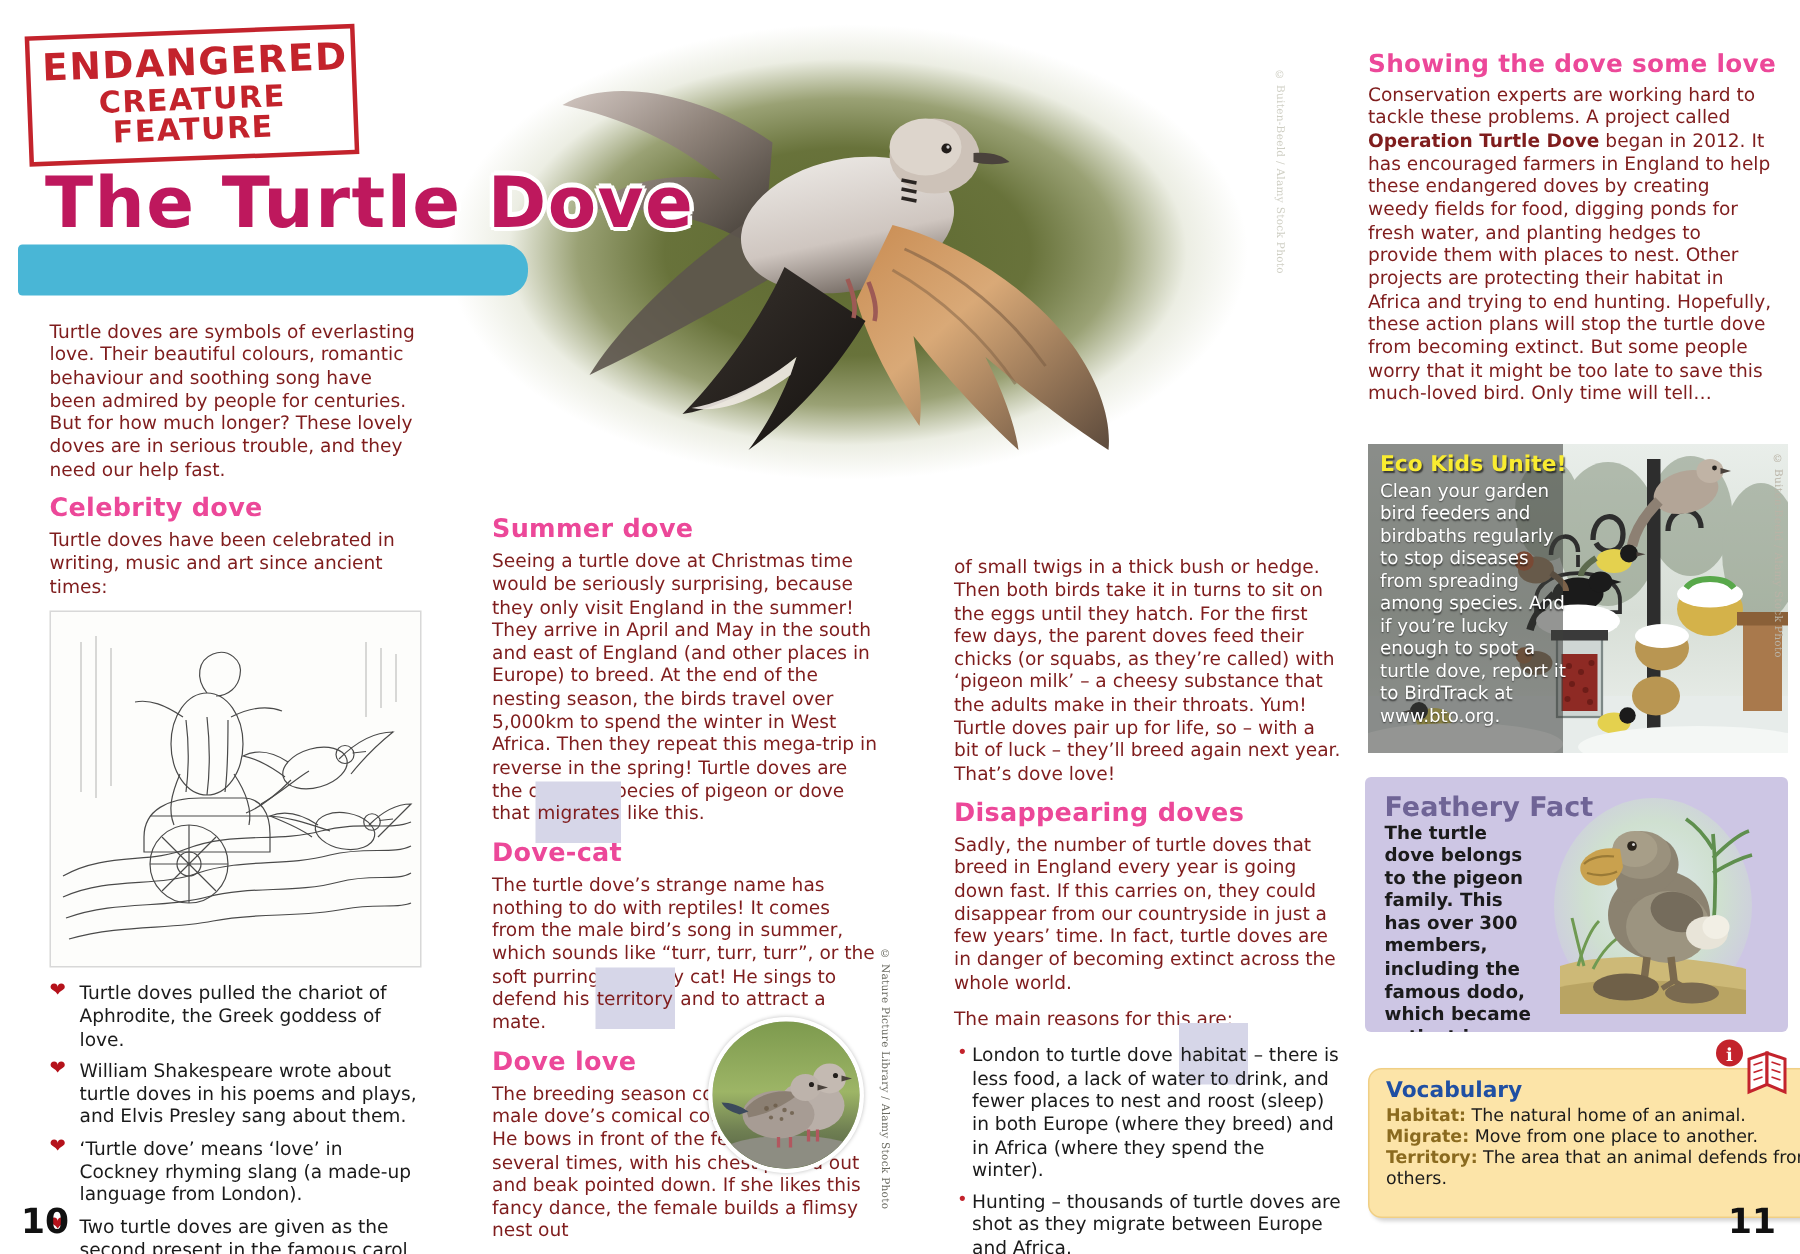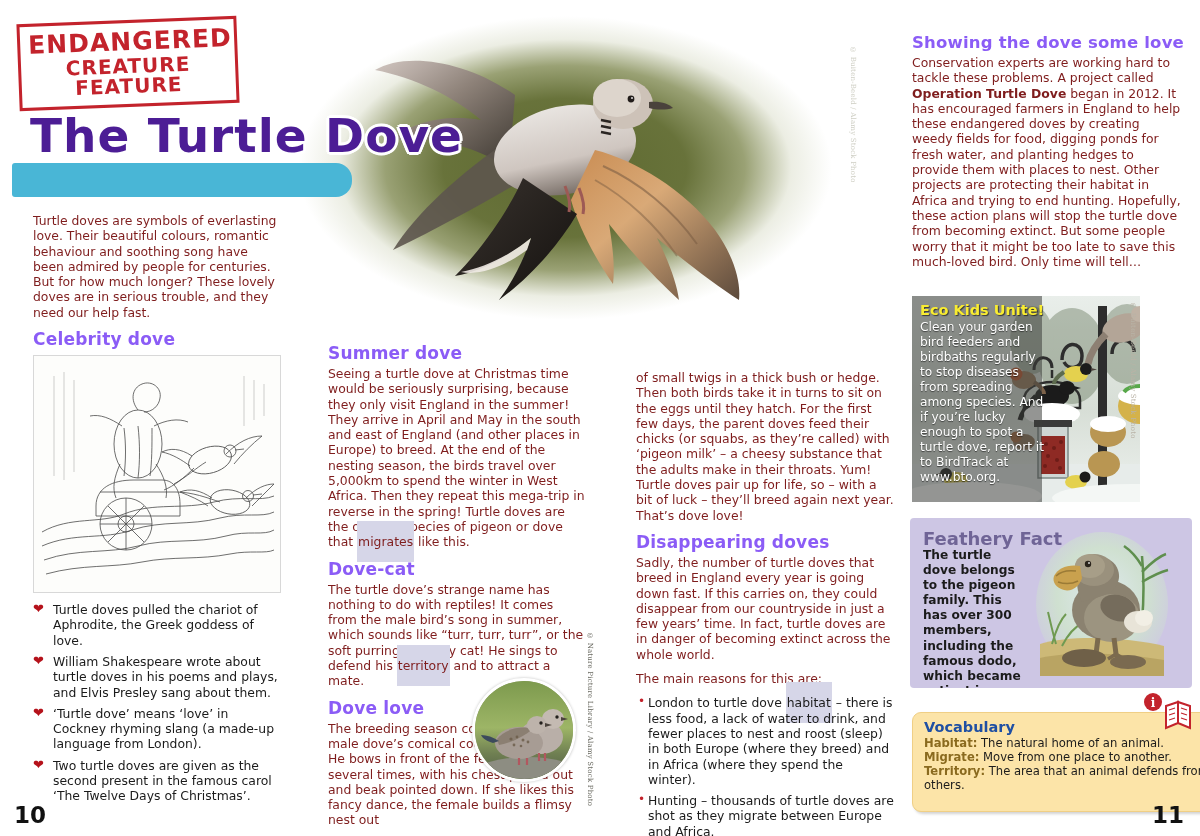--- a/index.html
+++ b/index.html
@@ -29,21 +29,21 @@
     line-height: 1.0;
     text-transform: uppercase;
   }
   .stamp-l1 { font-size: 25px; }
   .stamp-l2 { font-size: 20px; margin-top: 2px; }
 
   
   .main-title {
     position: absolute; left: 30px; top: 108px;
     font-size: 47px; font-weight: bold;
-    color: #4c1d95;
+    color: #be185d;
     letter-spacing: 1px;
     font-family: "DejaVu Sans", sans-serif;
     text-shadow:
       -2px -2px 0 #fff, 2px -2px 0 #fff, -2px 2px 0 #fff, 2px 2px 0 #fff,
       -3px 0 0 #fff, 3px 0 0 #fff, 0 -3px 0 #fff, 0 3px 0 #fff;
     z-index: 5;
   }
   .sub-band {
     position: absolute; left: 12px; top: 163px;
     width: 340px; height: 34px;
@@ -92,21 +92,21 @@
 
   p.body {
     font-family: "DejaVu Sans", sans-serif;
     font-size: 12.4px; line-height: 15.3px;
     color: #7f1d1d; text-align: left;
     margin-bottom: 9px;
   }
   h2.sec {
     font-family: "DejaVu Sans", sans-serif;
     font-size: 17px; font-weight: bold;
-    color: #8b5cf6; letter-spacing: 0.2px;
+    color: #ec4899; letter-spacing: 0.2px;
     margin: 3px 0 3px 0;
   }
   .hl { background: #d6d6e8; font-weight: normal; padding: 13px 1px; }
   .bold { font-weight: bold; }
 
   
   .engraving {
     position: relative;
     width: 248px; height: 238px;
     margin-top: 6px; margin-bottom: 9px;
@@ -145,21 +145,21 @@
     width: 104px; height: 104px; border-radius: 50%;
     border: 3px solid #ffffff;
     box-shadow: 0 0 3px rgba(0,0,0,0.25);
     overflow: hidden; z-index: 7;
     background: #8fa06a;
   }
 
   
   .eco-box {
     position: absolute; left: 912px; top: 296px;
-    width: 228px; height: 206px; z-index: 6;
+    width: 280px; height: 206px; z-index: 6;
     overflow: hidden;
     background: #d9dcd4;
   }
   .eco-overlay {
     position: absolute; left: 0; top: 0; width: 130px; height: 206px;
     background: rgba(60,62,58,0.55);
   }
   .eco-title {
     position: absolute; left: 8px; top: 6px;
     font-size: 14.5px; font-weight: bold; color: #f9ec31;
@@ -304,20 +304,21 @@
     <div class="stamp-l2">Creature Feature</div>
   </div>
 
   <div class="main-title">The Turtle Dove</div>
   <div class="sub-band"></div>
 
   <div class="col col1">
     <p class="body">Turtle doves are symbols of everlasting love. Their beautiful colours, romantic behaviour and soothing song have been admired by people for centuries. But for how much longer? These lovely doves are in serious trouble, and they need our help fast.</p>
 
     <h2 class="sec">Celebrity dove</h2>
+    <p class="body">Turtle doves have been celebrated in writing, music and art since ancient times:</p>
 
     <div class="engraving">
       <svg viewBox="0 0 248 238" width="248" height="238">
         <rect width="248" height="238" fill="#fdfdfb"></rect>
         <g stroke="#2b2b2b" stroke-width="0.8" fill="none" opacity="0.85">
 
           <path d="M8,176 C36,160 66,168 90,158 C120,146 150,154 180,146 C206,139 226,146 240,140"></path>
           <path d="M8,190 C40,176 70,184 98,174 C128,164 156,170 186,162 C210,156 228,162 240,156"></path>
           <path d="M10,204 C44,192 74,198 104,190 C134,182 162,188 192,180 C214,174 230,180 240,174"></path>
           <path d="M12,218 C48,208 78,212 108,206 C138,200 166,204 196,198 C216,194 232,198 240,194"></path>

